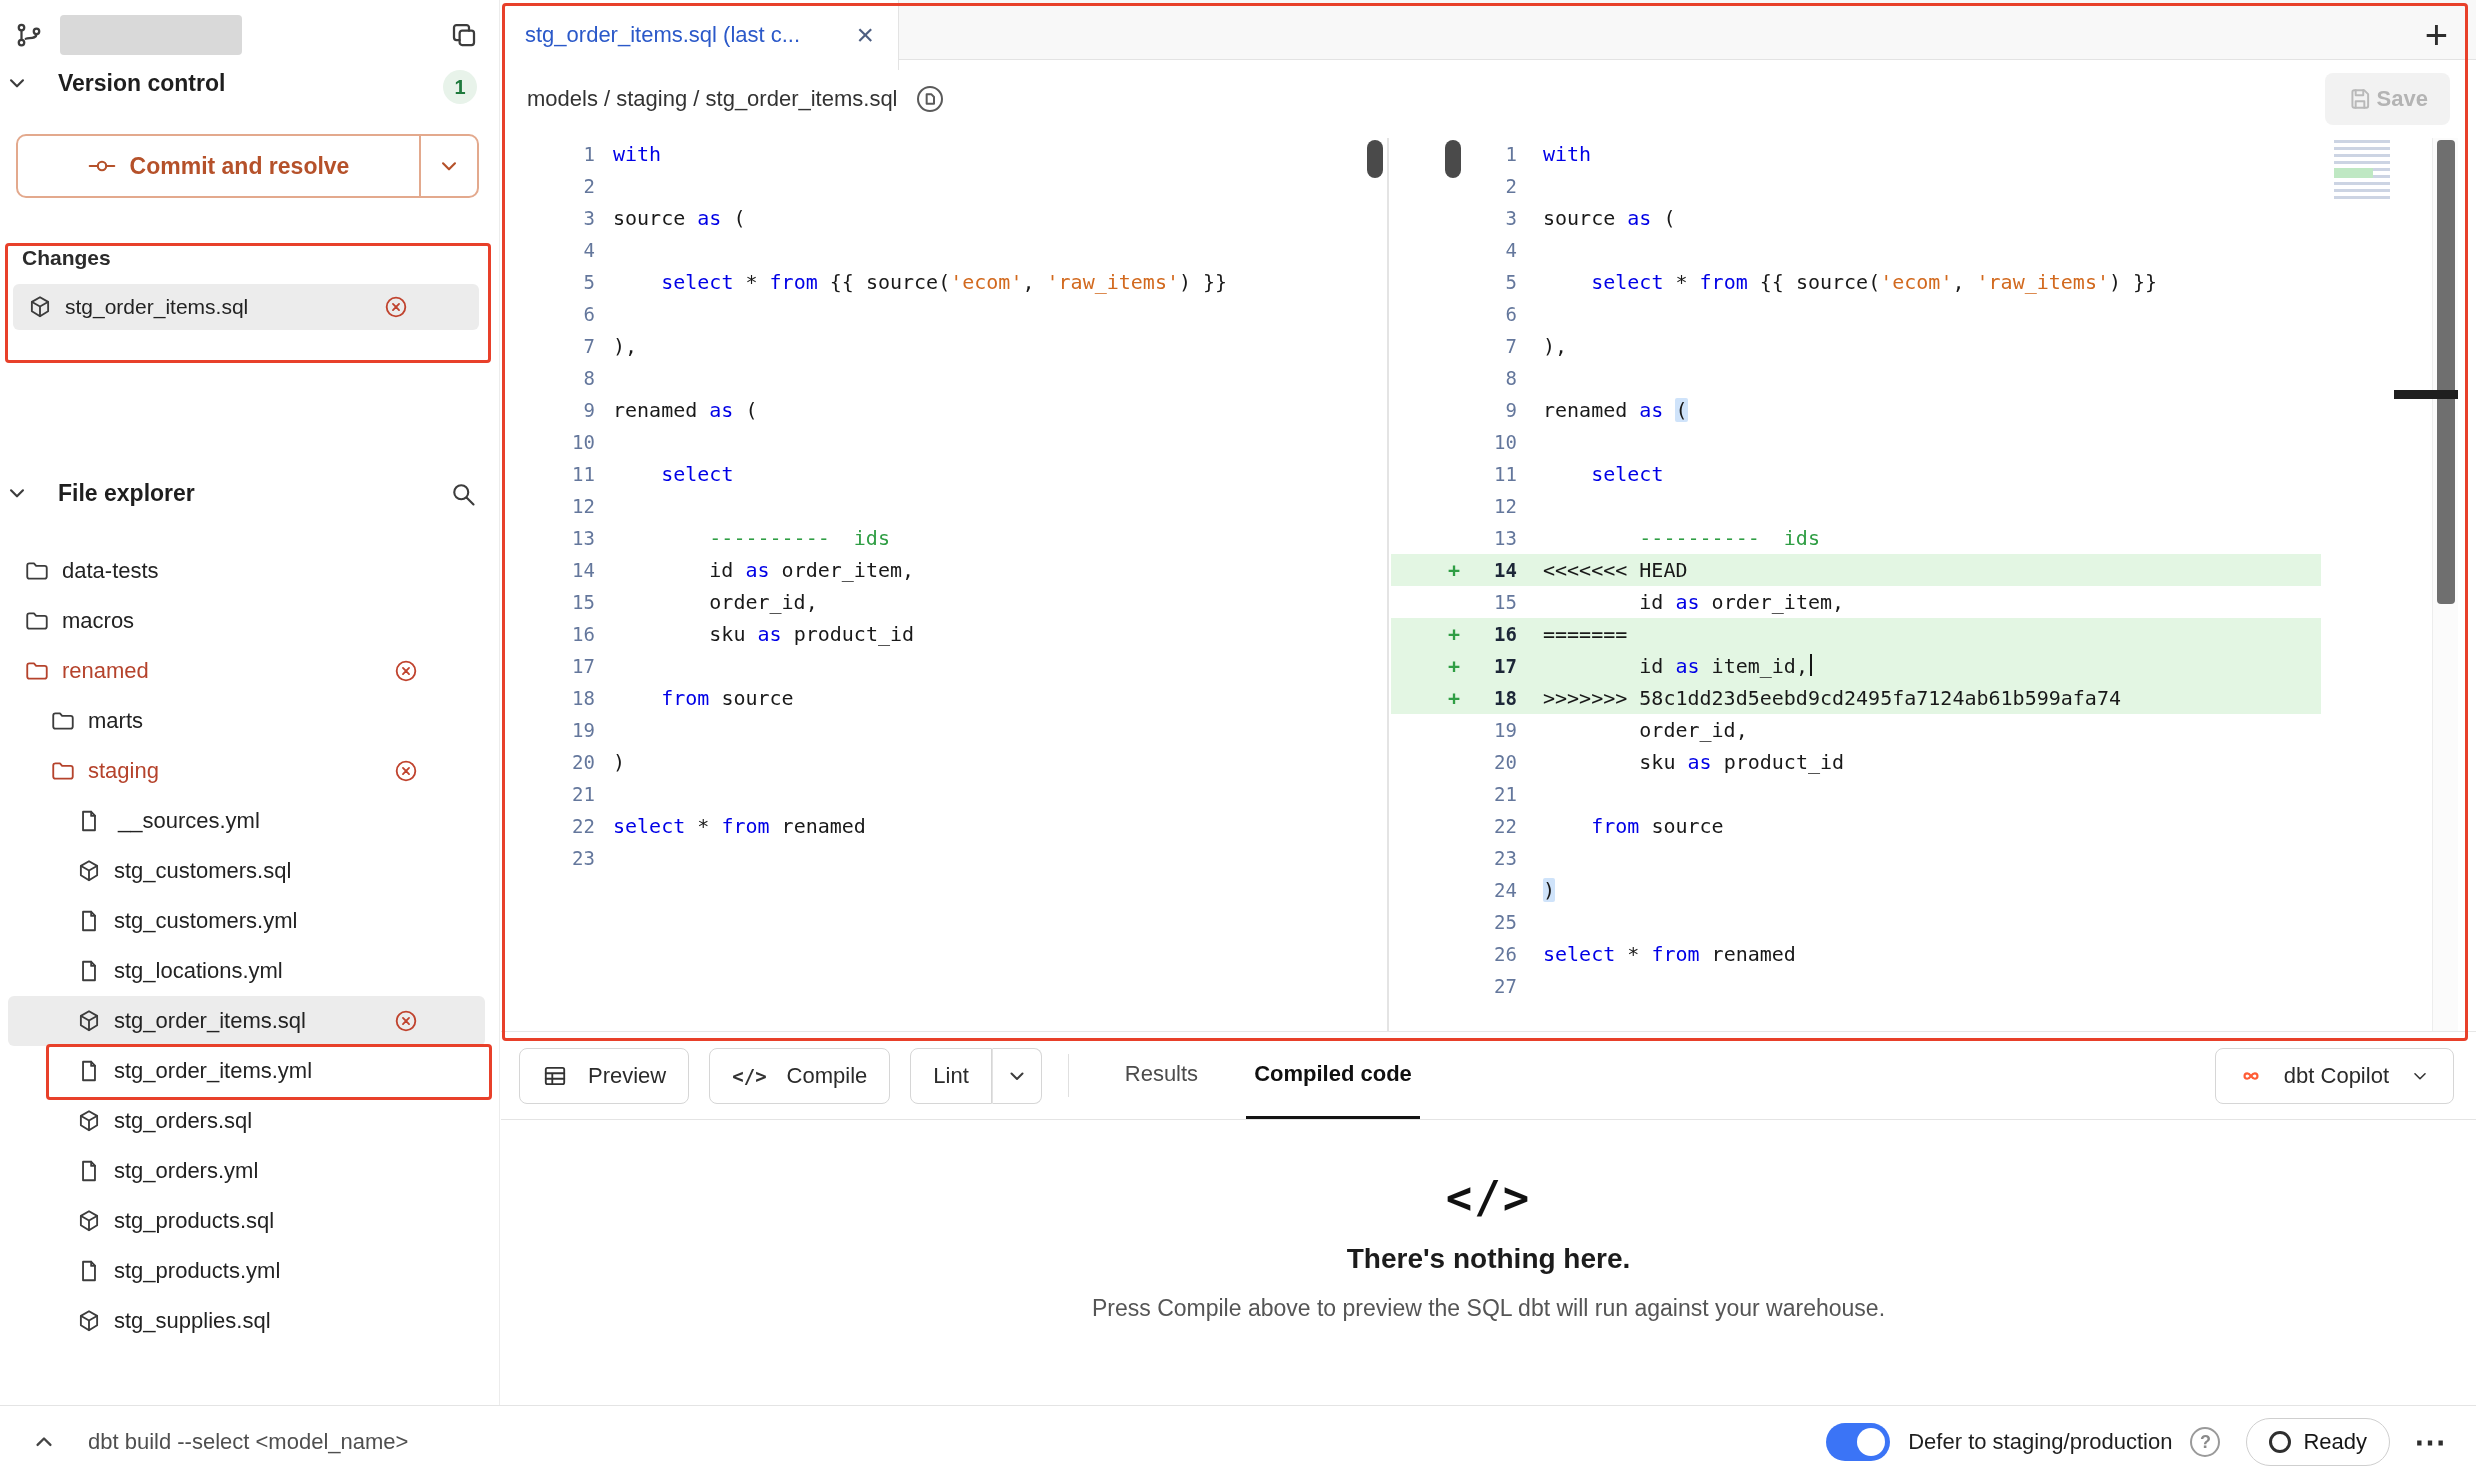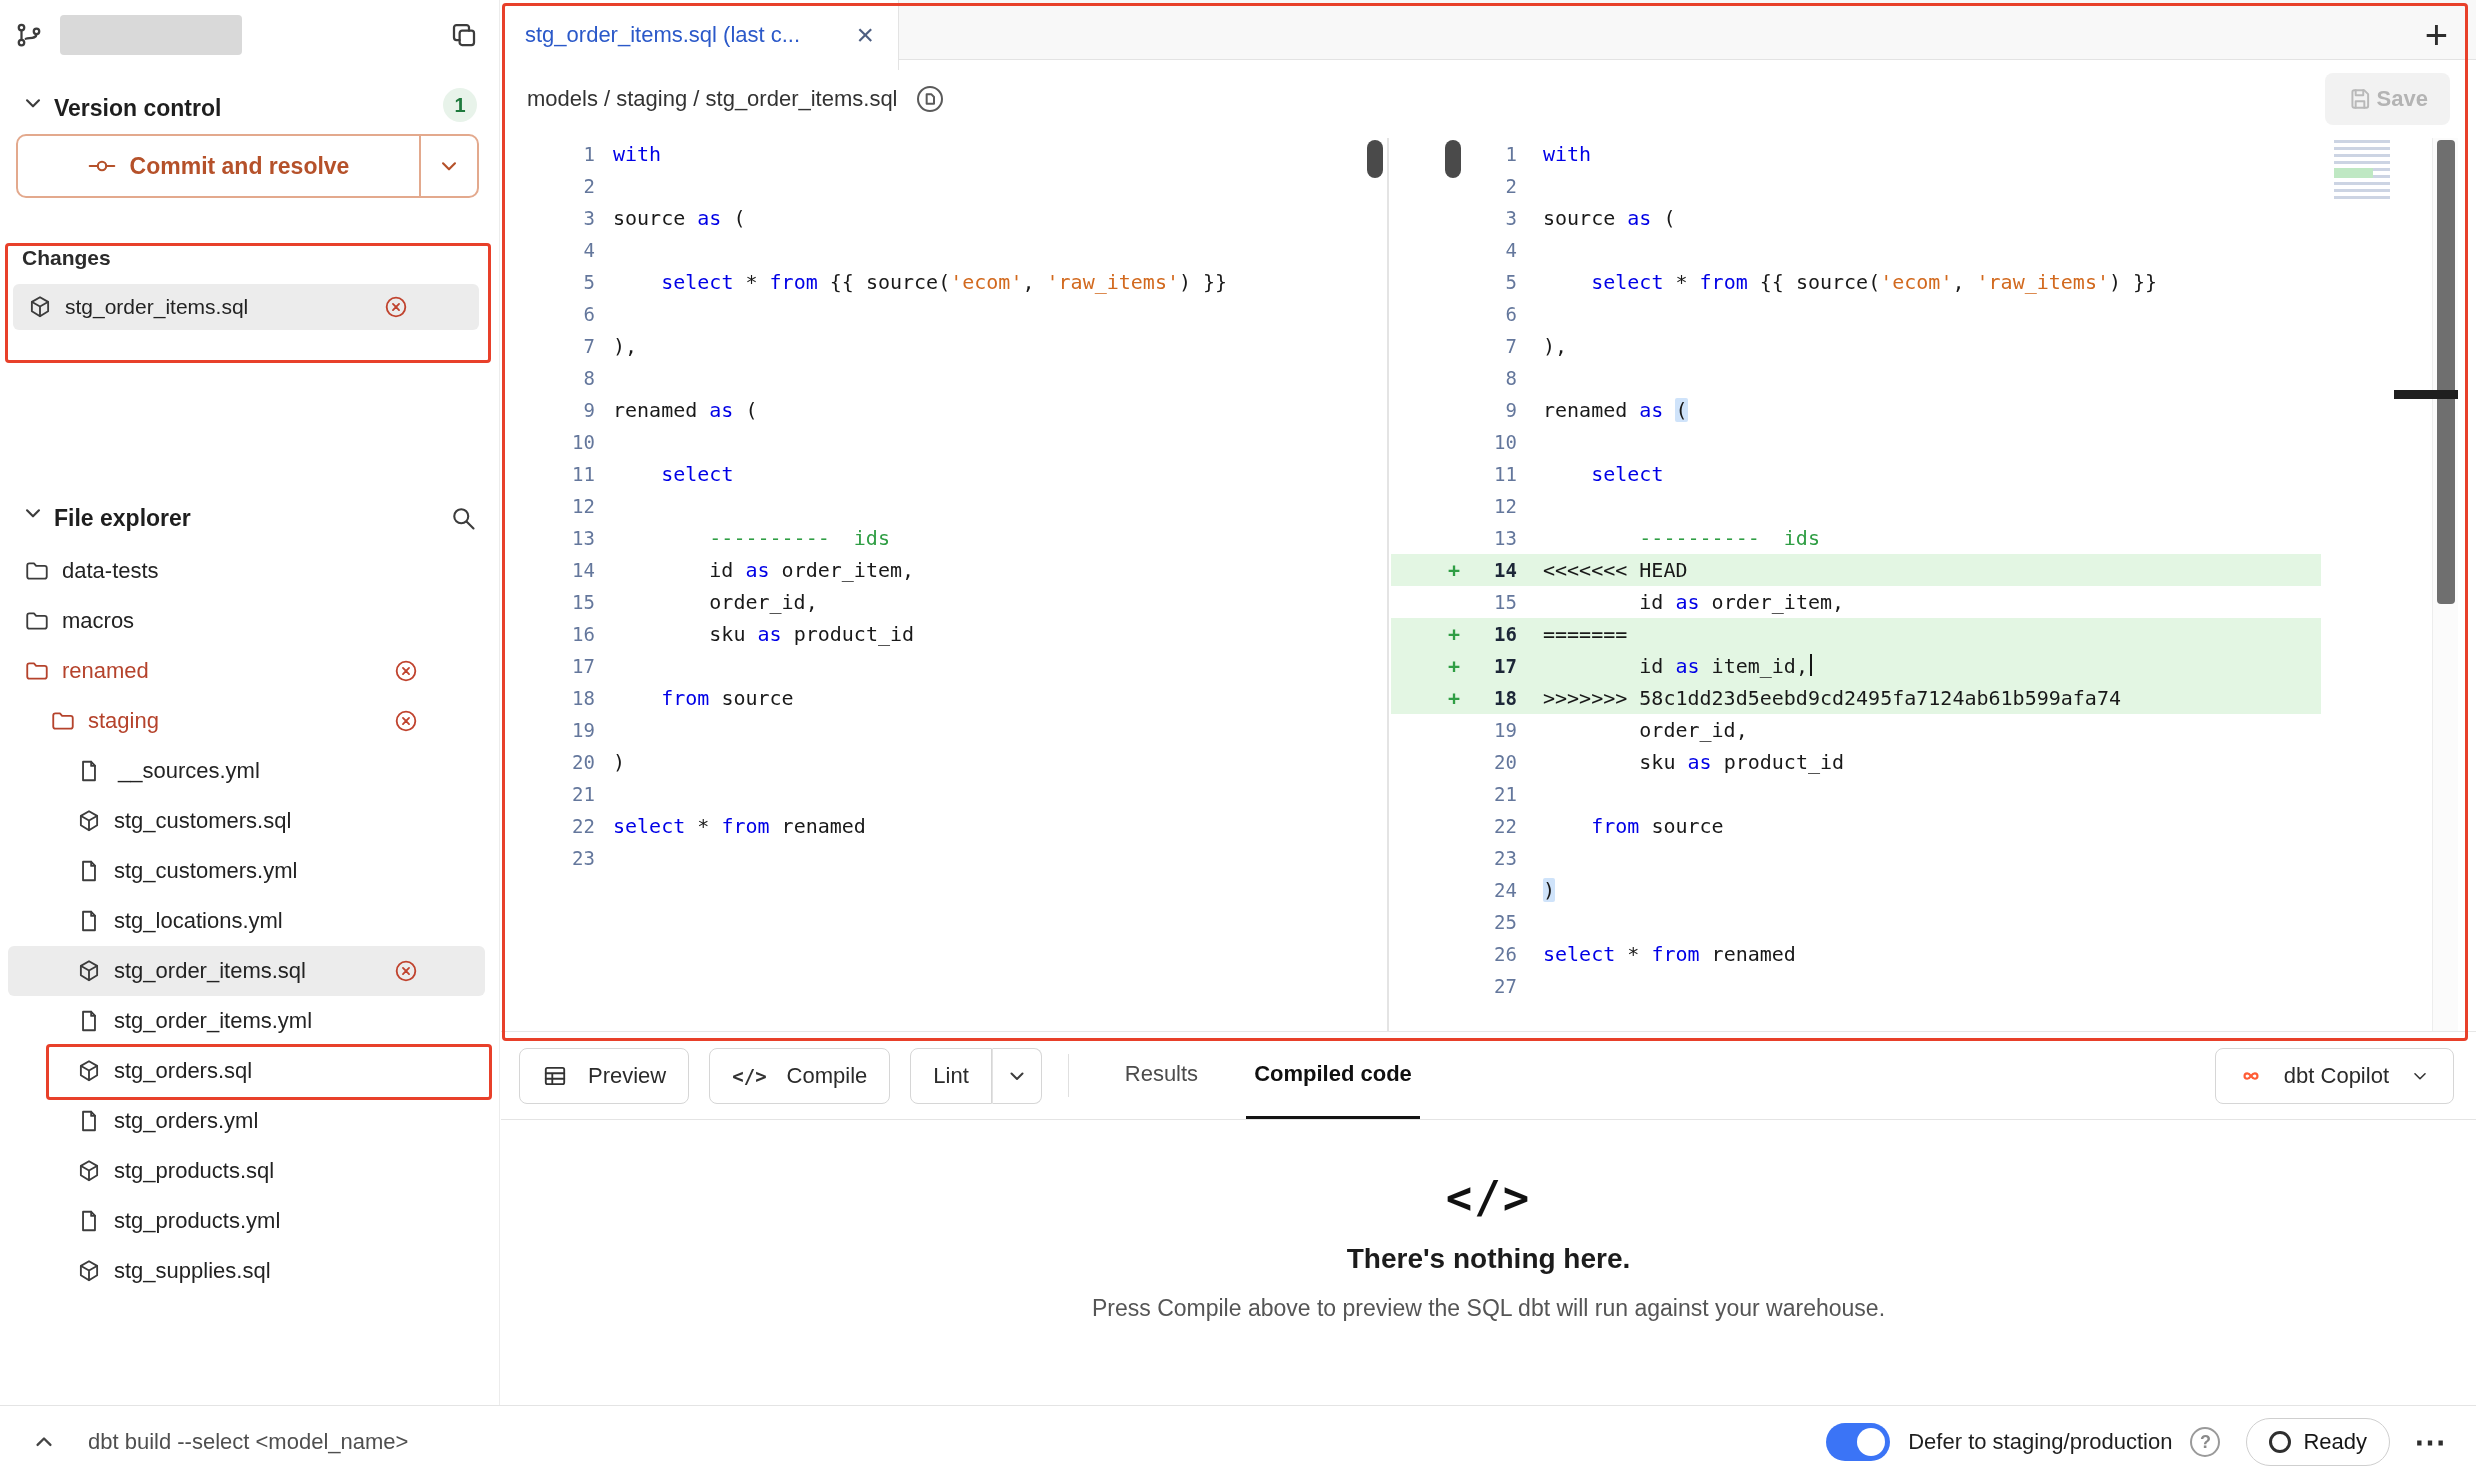--- a/index.html
+++ b/index.html
@@ -14,21 +14,21 @@
 
   .app{position:relative;width:2476px;height:1478px;background:#fff;overflow:hidden}
 
   
   .sidebar{position:absolute;left:0;top:0;width:500px;height:1405px;border-right:1px solid #ececec;overflow:hidden;background:#fff}
   .sb-top{display:flex;align-items:center;height:70px;padding:0 20px 0 14px;gap:16px}
   .sb-top svg{width:30px;height:30px}
   .logo-placeholder{width:182px;height:40px;border-radius:4px;background:#d9d9d9}
   .spacer{flex:1}
 
-  .vc-header,.fe-header{display:flex;align-items:flex-end;gap:8px;padding:0 22px 0 20px;height:52px;font-size:23px;font-weight:700;color:#1e1e1e}
+  .vc-header,.fe-header{display:flex;align-items:flex-start;gap:28px;padding:0 22px 0 4px;height:52px;font-size:23px;font-weight:700;color:#1e1e1e}
   .chev-icon svg{width:26px;height:26px;stroke-width:2}
   .vc-badge{margin-left:auto;min-width:34px;height:34px;border-radius:50%;background:#e8f3ea;color:#1f7a3d;font-size:20px;font-weight:700;display:flex;align-items:center;justify-content:center}
 
   .commit-split{display:flex;margin:12px 20px 0 16px;height:64px;border:2px solid var(--orange-border);border-radius:10px;overflow:hidden;background:#fff}
   .commit-main{flex:1;display:flex;align-items:center;justify-content:center;gap:14px;font-size:23px;font-weight:700;color:var(--orange)}
   .commit-main svg,.commit-chev svg{stroke:var(--orange)}
   .commit-main svg{width:28px;height:28px}
   .commit-chev{width:58px;border-left:2px solid var(--orange-border);display:flex;align-items:center;justify-content:center}
   .commit-chev svg{width:26px;height:26px;stroke-width:2}
 
@@ -236,20 +236,28 @@
               <path d="M3 7a2 2 0 0 1 2-2h4.2l2 2.3H19a2 2 0 0 1 2 2V17a2 2 0 0 1-2 2H5a2 2 0 0 1-2-2z"></path>
             </svg>
           </span>
           <span>renamed</span>
           <span class="disc-wrap">
             <svg viewBox="0 0 24 24" class="disc" width="30" height="30">
               <circle cx="12" cy="12" r="8.6"></circle>
               <path d="M9.2 9.2l5.6 5.6M14.8 9.2l-5.6 5.6"></path>
             </svg>
           </span>
+        </div>
+        <div class="trow" style="padding-left: 42px;">
+          <span style="display:flex">
+            <svg viewBox="0 0 24 24" class="main-ic">
+              <path d="M3 7a2 2 0 0 1 2-2h4.2l2 2.3H19a2 2 0 0 1 2 2V17a2 2 0 0 1-2 2H5a2 2 0 0 1-2-2z"></path>
+            </svg>
+          </span>
+          <span>marts</span>
         </div>
         <div class="trow changed" style="padding-left: 42px;">
           <span style="display:flex">
             <svg viewBox="0 0 24 24" class="main-ic">
               <path d="M3 7a2 2 0 0 1 2-2h4.2l2 2.3H19a2 2 0 0 1 2 2V17a2 2 0 0 1-2 2H5a2 2 0 0 1-2-2z"></path>
             </svg>
           </span>
           <span>staging</span>
           <span class="disc-wrap">
             <svg viewBox="0 0 24 24" class="disc" width="30" height="30">

